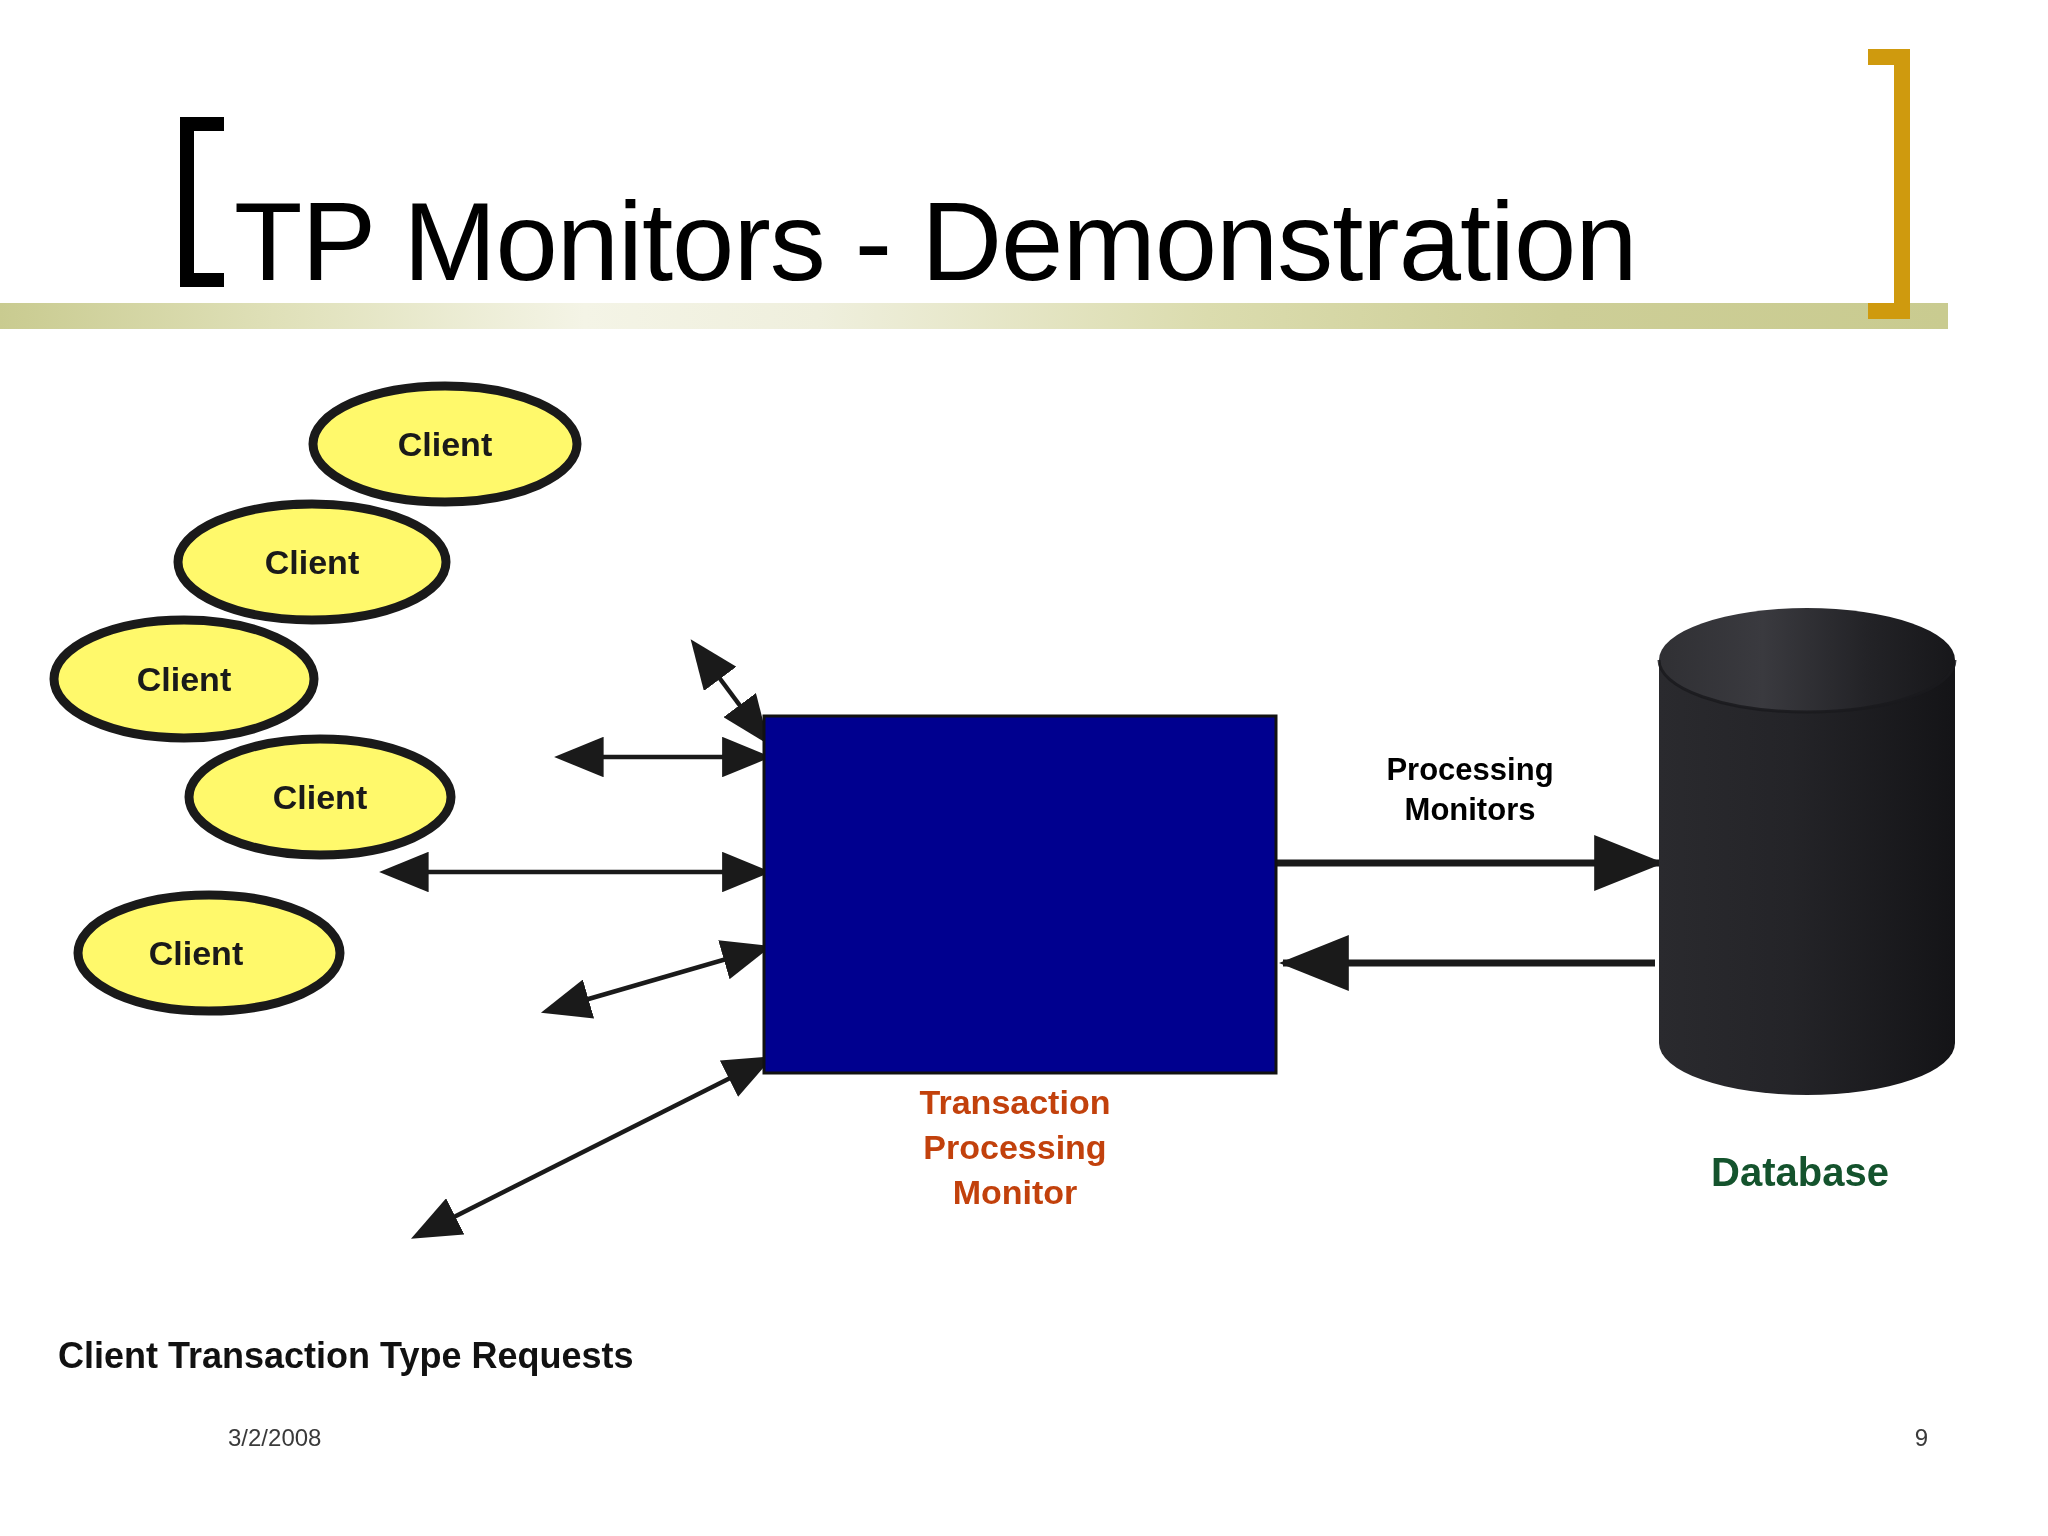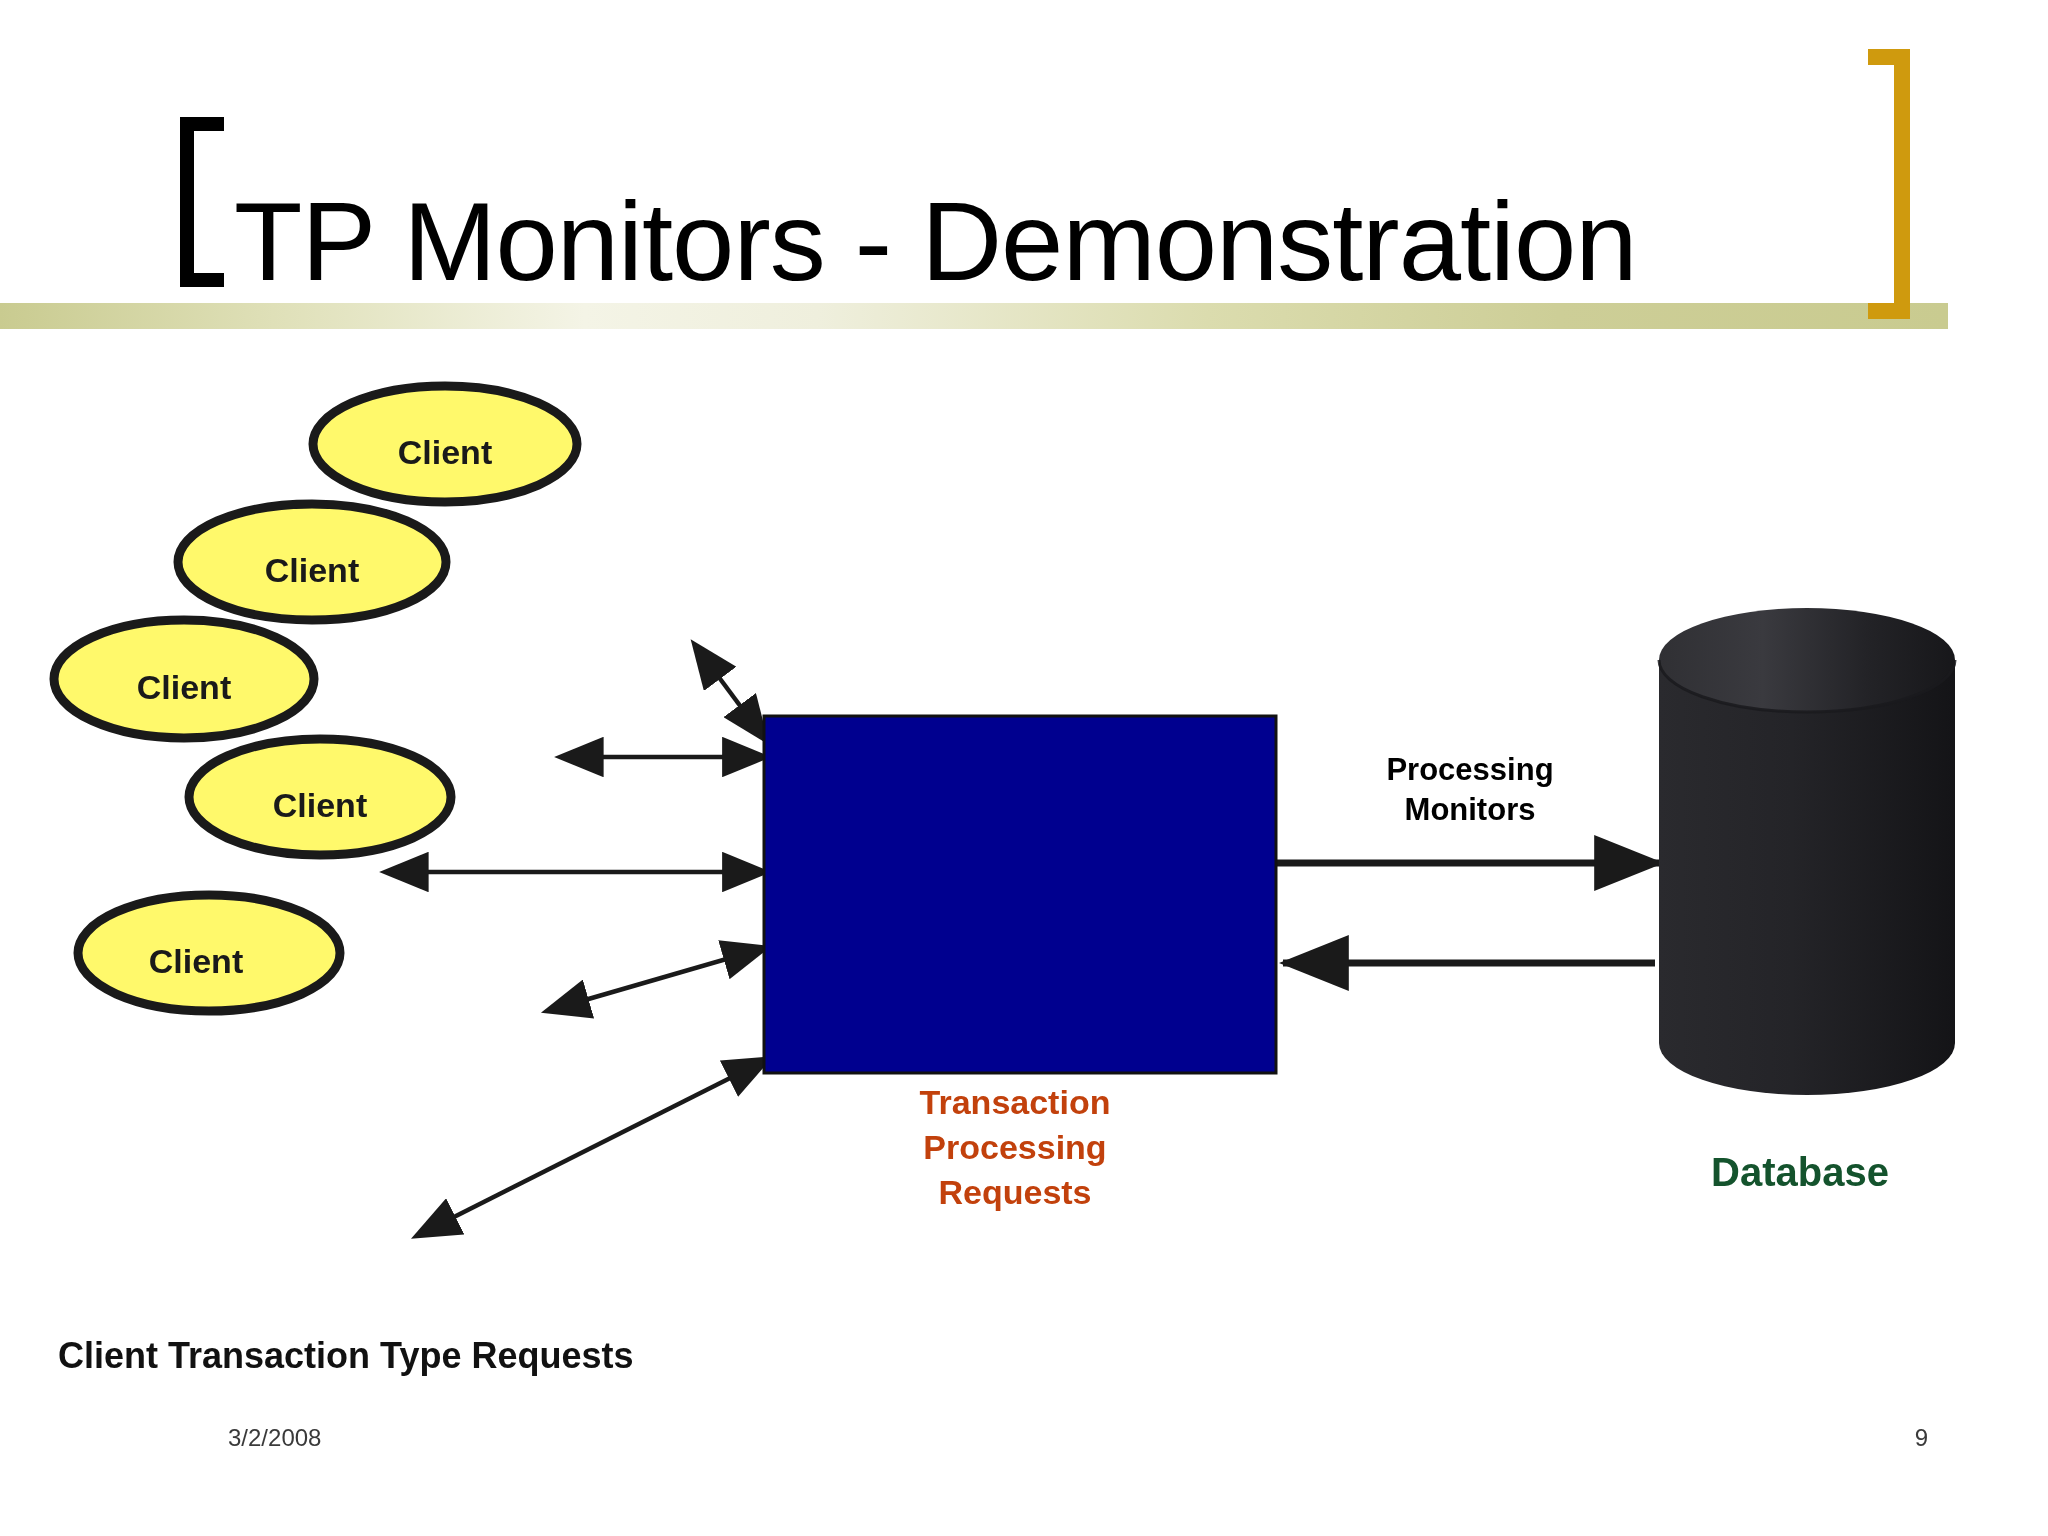--- a/index.html
+++ b/index.html
@@ -88,21 +88,20 @@
   }
   #diagram-svg { position: absolute; left:0; top:0; }
 
   .node-label {
     position: absolute;
     color: #1a1a1a;
     font-weight: bold;
     font-family: "Liberation Sans", sans-serif;
     white-space: nowrap;
     text-align: center;
-    margin-top: 8px;
   }
 
   .client-label { font-size: 34px; }
 
   #tpm-label {
     position: absolute;
     left: 850px;
     top: 1080px;
     width: 330px;
     text-align: center;
@@ -233,21 +232,21 @@
 
   <div class="node-label client-label" style="left:383px; top:425px; width:124px;">Client</div>
   <div class="node-label client-label" style="left:250px; top:543px; width:124px;">Client</div>
   <div class="node-label client-label" style="left:122px; top:660px; width:124px;">Client</div>
   <div class="node-label client-label" style="left:258px; top:778px; width:124px;">Client</div>
   <div class="node-label client-label" style="left:134px; top:934px; width:124px;">Client</div>
 
   <div id="tpm-label">
     <div>Transaction</div>
     <div>Processing</div>
-    <div>Requests</div>
+    <div>Monitor</div>
   </div>
 
   <div id="proc-label">
     <div>Processing</div>
     <div>Monitors</div>
   </div>
 
   <div id="db-label">Database</div>
 
   <div id="requests-label">Client Transaction Type Requests</div>

